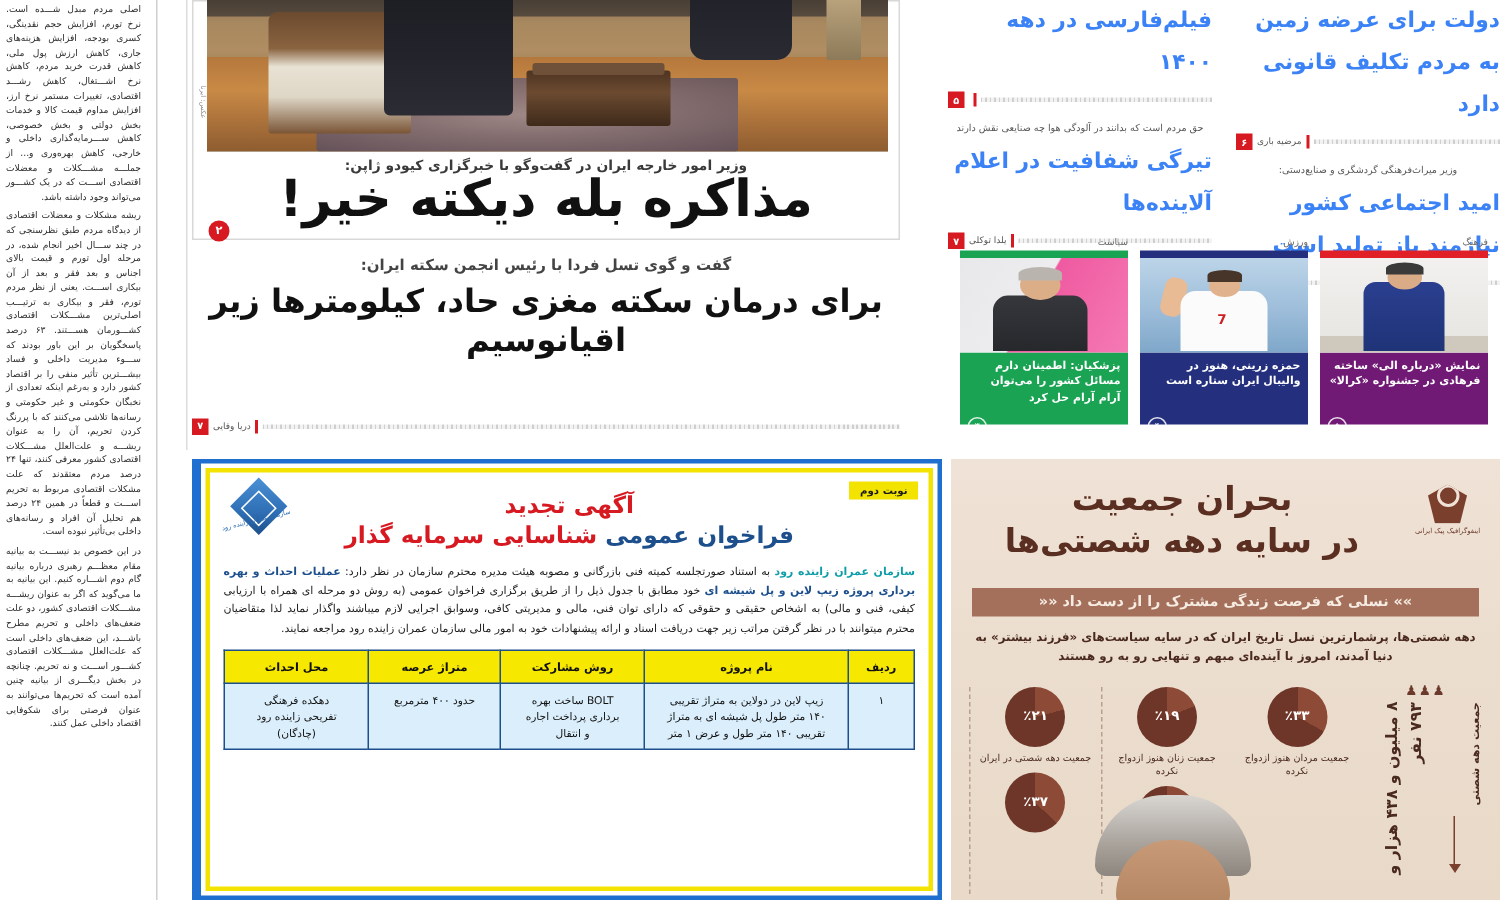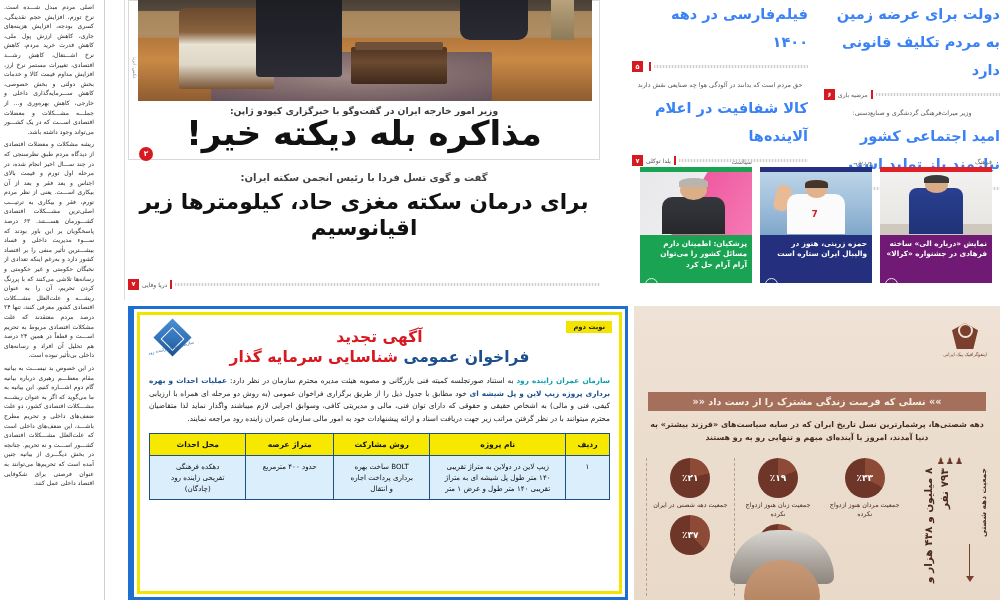--- a/index.html
+++ b/index.html
@@ -399,21 +399,21 @@
         <div class="rt-head">فیلم‌فارسی در دهه ۱۴۰۰</div>
         <div class="rule-row">
           <div class="bb-num">۵</div>
           <div class="bb-name"></div>
           <div class="bb-tick"></div>
           <div class="bb-line"></div>
         </div>
       </div>
       <div class="blk">
         <div class="rt-kicker">حق مردم است که بدانند در آلودگی هوا چه صنایعی نقش دارند</div>
-        <div class="rt-head">کالا شفافیت در اعلام آلاینده‌ها</div>
+        <div class="rt-head">تیرگی شفافیت در اعلام آلاینده‌ها</div>
         <div class="rule-row">
           <div class="bb-num">۷</div>
           <div class="bb-name">یلدا توکلی</div>
           <div class="bb-tick"></div>
           <div class="bb-line"></div>
         </div>
       </div>
     </div>
   </div>
 
@@ -500,20 +500,24 @@
       </table>
     </div>
   </div>
 
   <div class="info">
     <div class="info-logo">
       <div class="mark"></div>
       <div class="txt">اینفوگرافیک پیک ایرانی</div>
     </div>
 
+    <div class="info-h1">
+      <div>بحران جمعیت</div>
+      <div>در سایه دهه شصتی‌ها</div>
+    </div>
 
     <div class="info-strip">»»  نسلی که فرصت زندگی مشترک را از دست داد  ««</div>
     <div class="info-lead">دهه شصتی‌ها، پرشمارترین نسل تاریخ ایران که در سایه سیاست‌های «فرزند بیشتر» به دنیا آمدند، امروز با آینده‌ای مبهم و تنهایی رو به رو هستند</div>
 
     <div class="stats">
       <div class="stat-col">
         <div class="stat-item">
           <div class="pie" style="background:conic-gradient(#8d4a36 0 21%, #6d3628 21% 100%)">
             <span>٪۲۱</span>
           </div>

